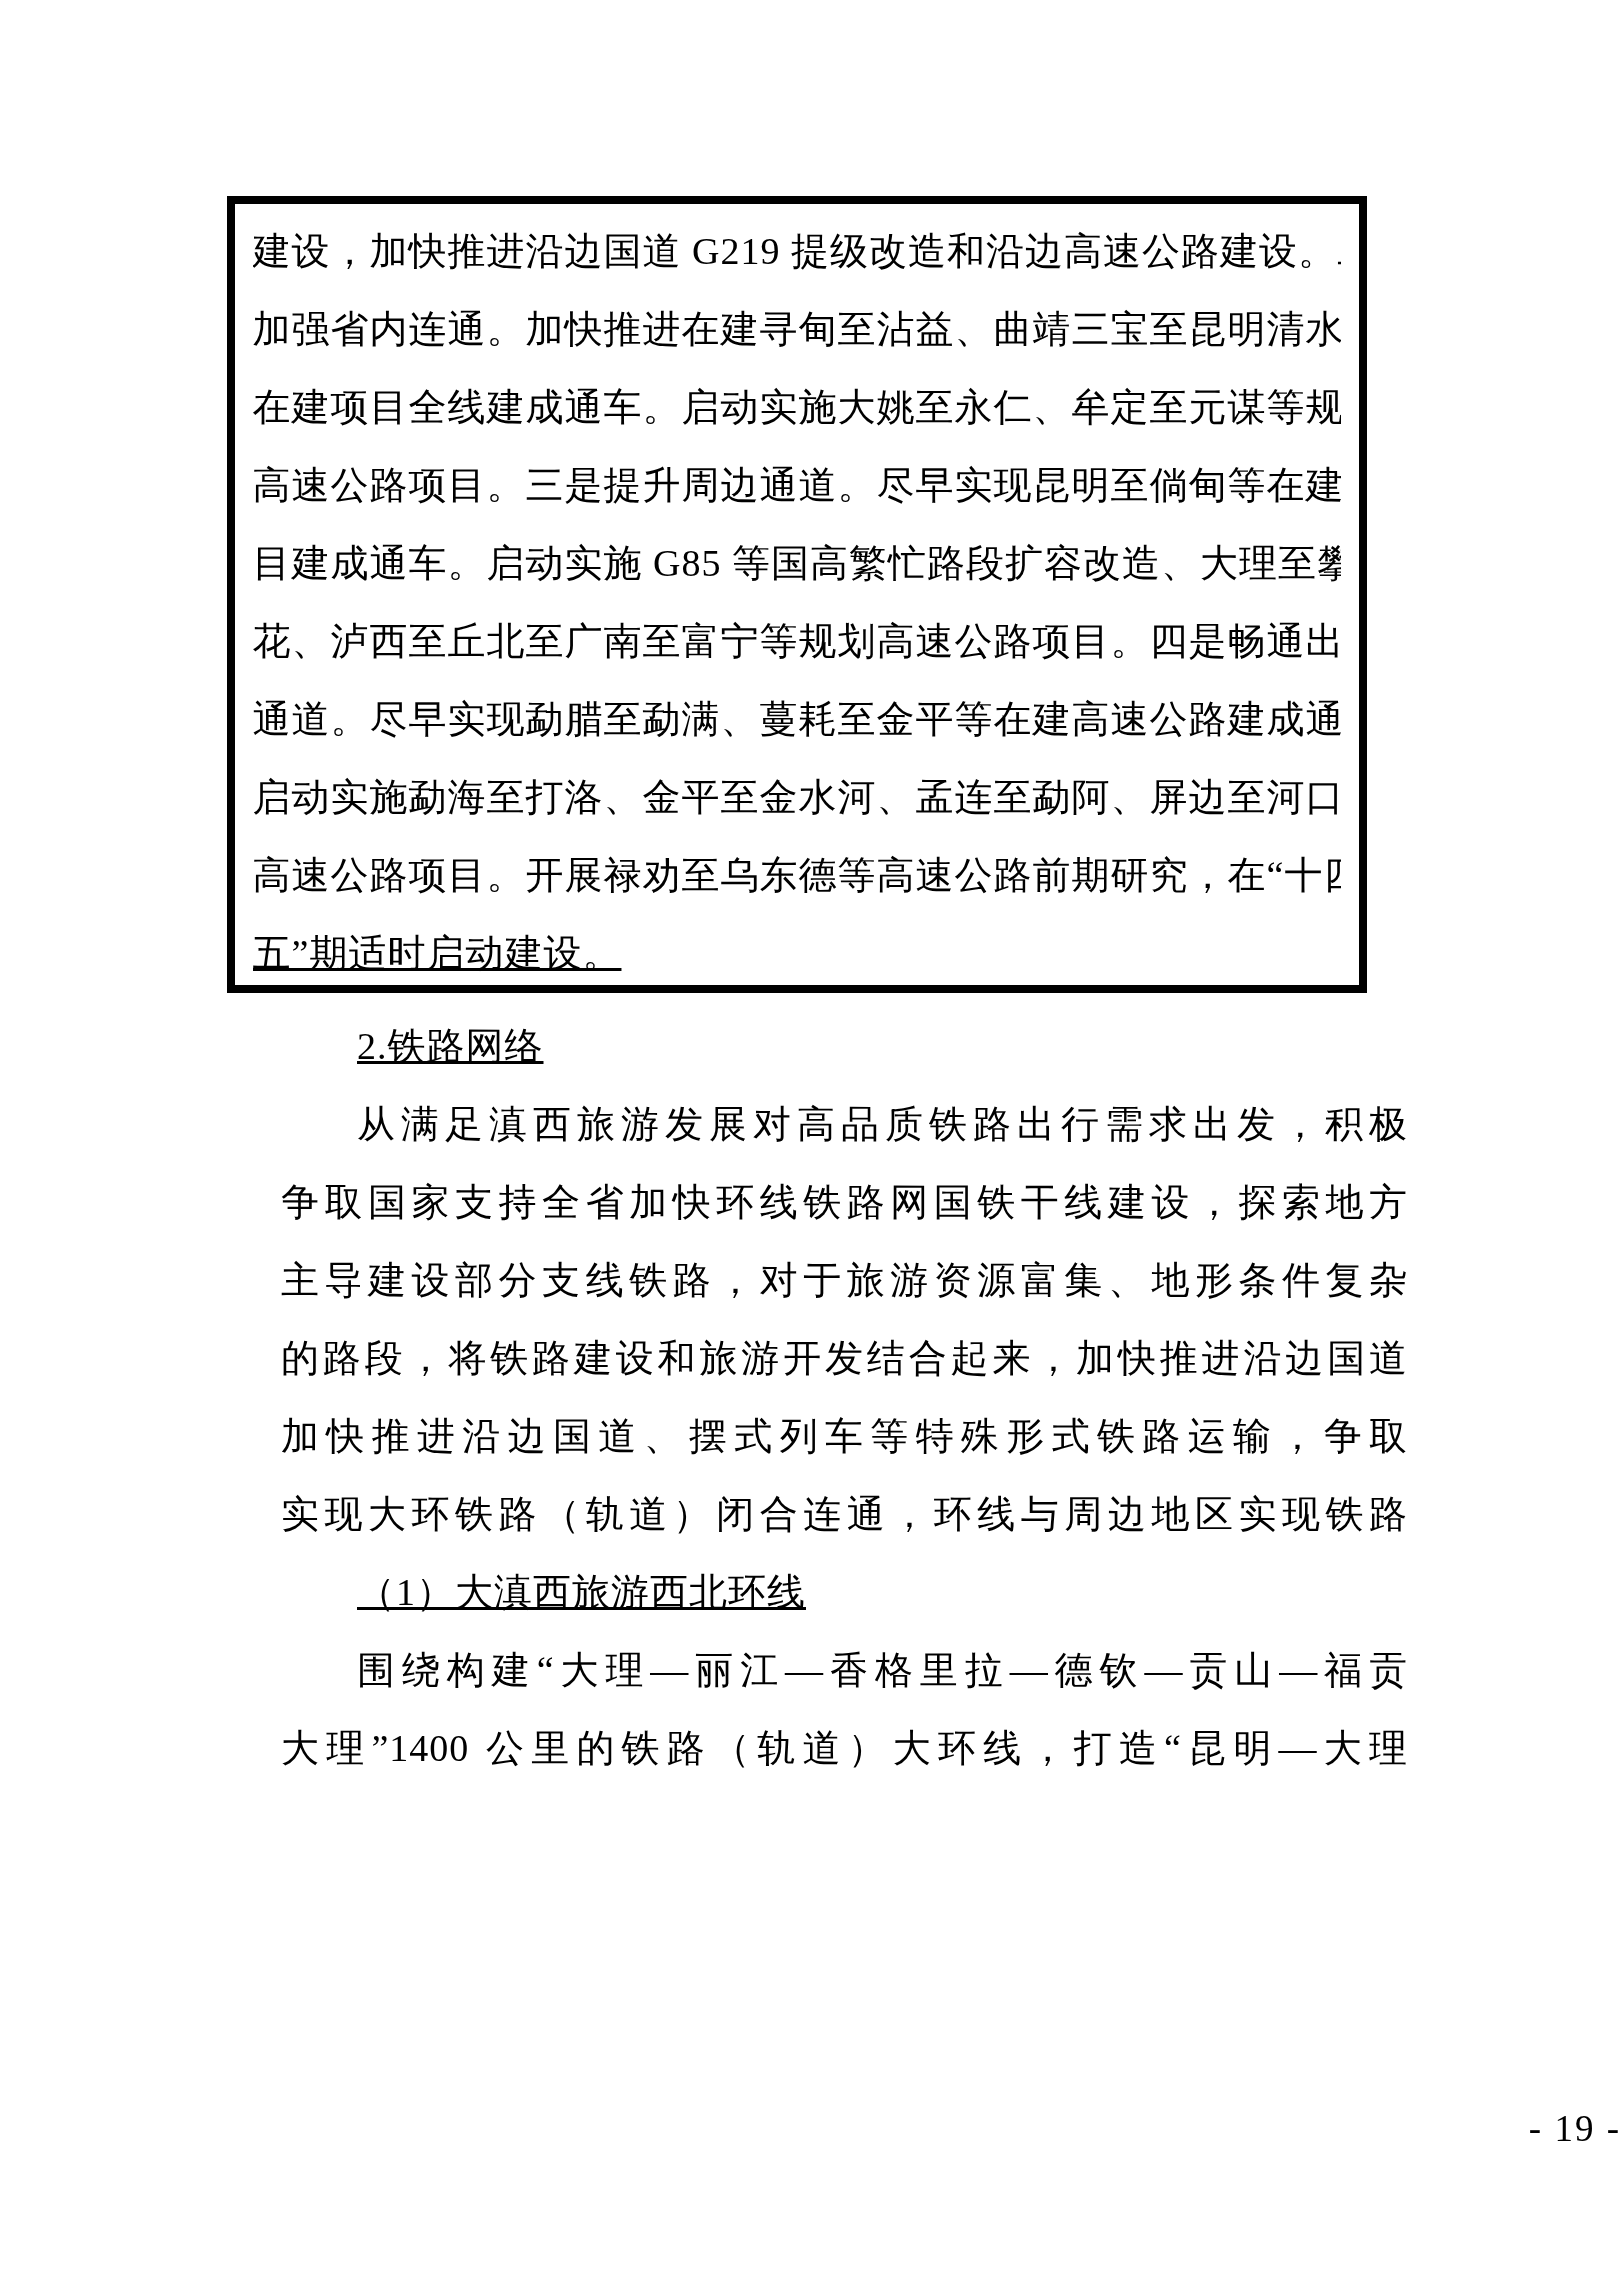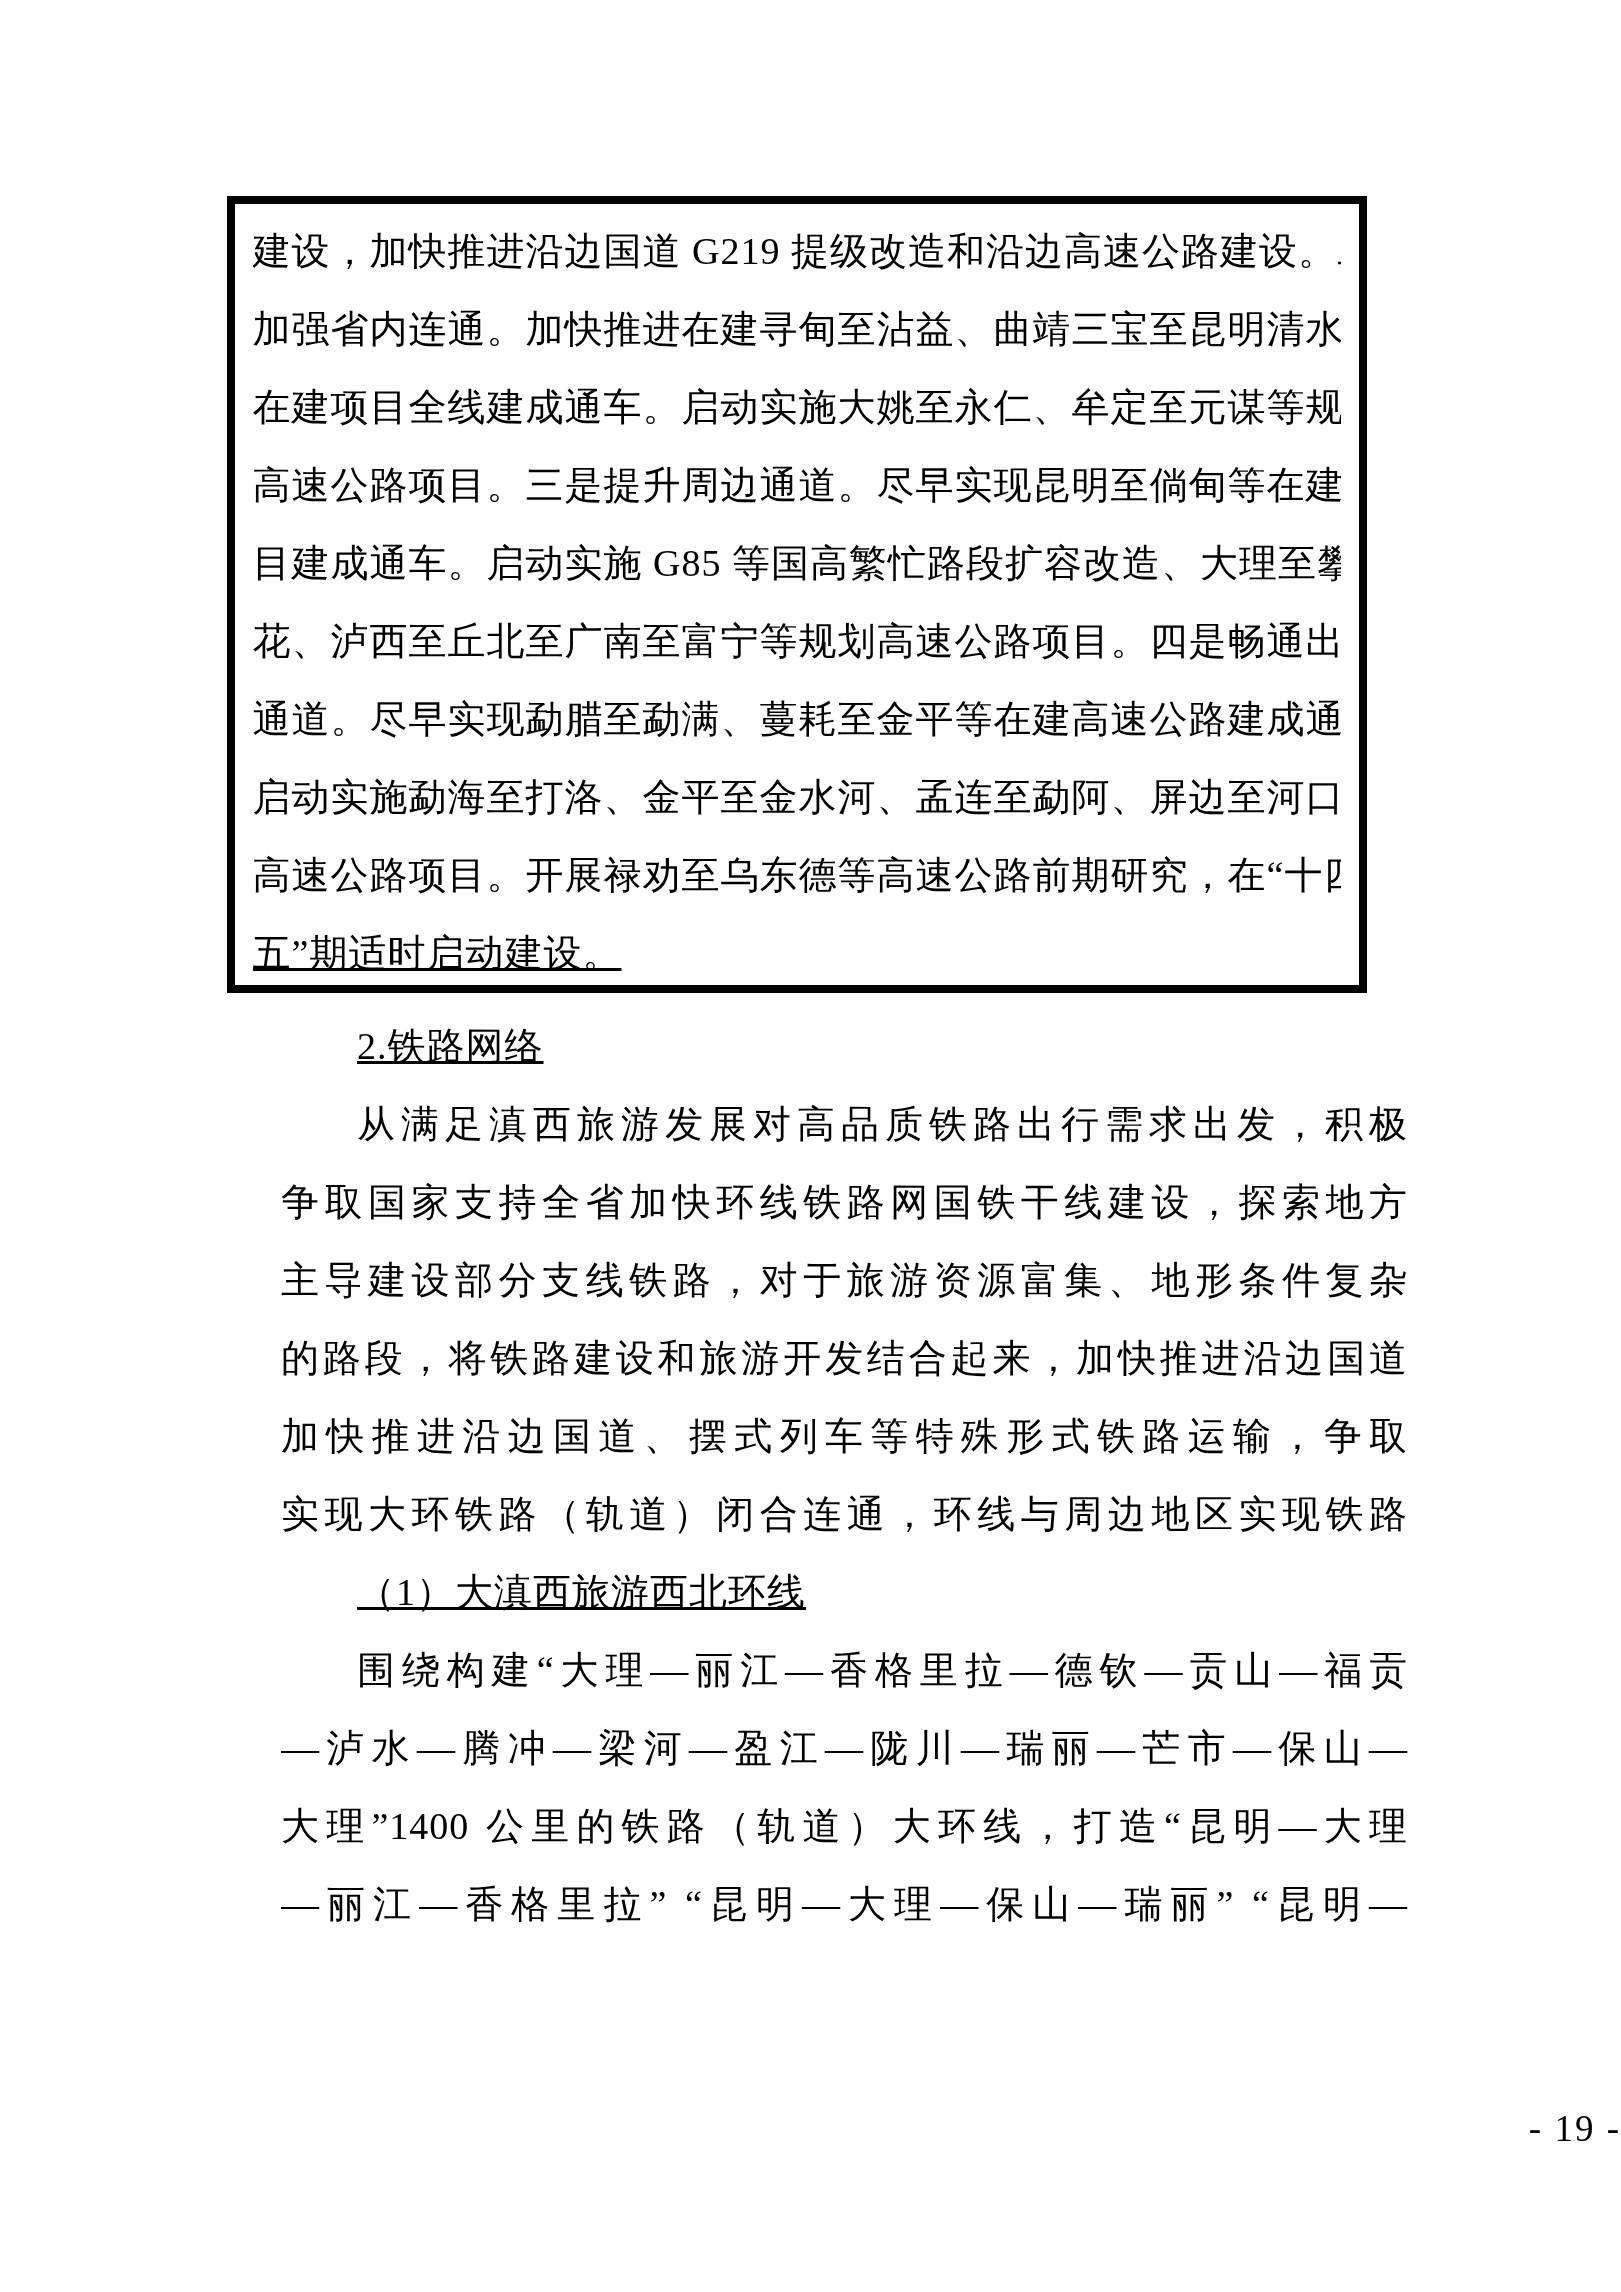--- a/index.html
+++ b/index.html
@@ -98,23 +98,21 @@
         <div class="line">主导建设部分支线铁路，对于旅游资源富集、地形条件复杂</div>
         <div class="line">的路段，将铁路建设和旅游开发结合起来，加快推进沿边国道</div>
         <div class="line">加快推进沿边国道、摆式列车等特殊形式铁路运输，争取</div>
         <div class="line">实现大环铁路（轨道）闭合连通，环线与周边地区实现铁路</div>
       </div>
 
     <div class="line indent short">（1）大滇西旅游西北环线</div>
 
     <div>
         <div class="line indent">围绕构建“大理—丽江—香格里拉—德钦—贡山—福贡</div>
-        <div class="line">—泸水—腾冲—梁河—盈江—陇川—瑞丽—芒市—保山—</div>
         <div class="line">大理”1400 公里的铁路（轨道）大环线，打造“昆明—大理</div>
-        <div class="line">—丽江—香格里拉” “昆明—大理—保山—瑞丽” “昆明—</div>
       </div>
 
   </div>
 
   <div class="page-footer">- 19 -</div>
 
 </div>
 
 
 </body></html>

